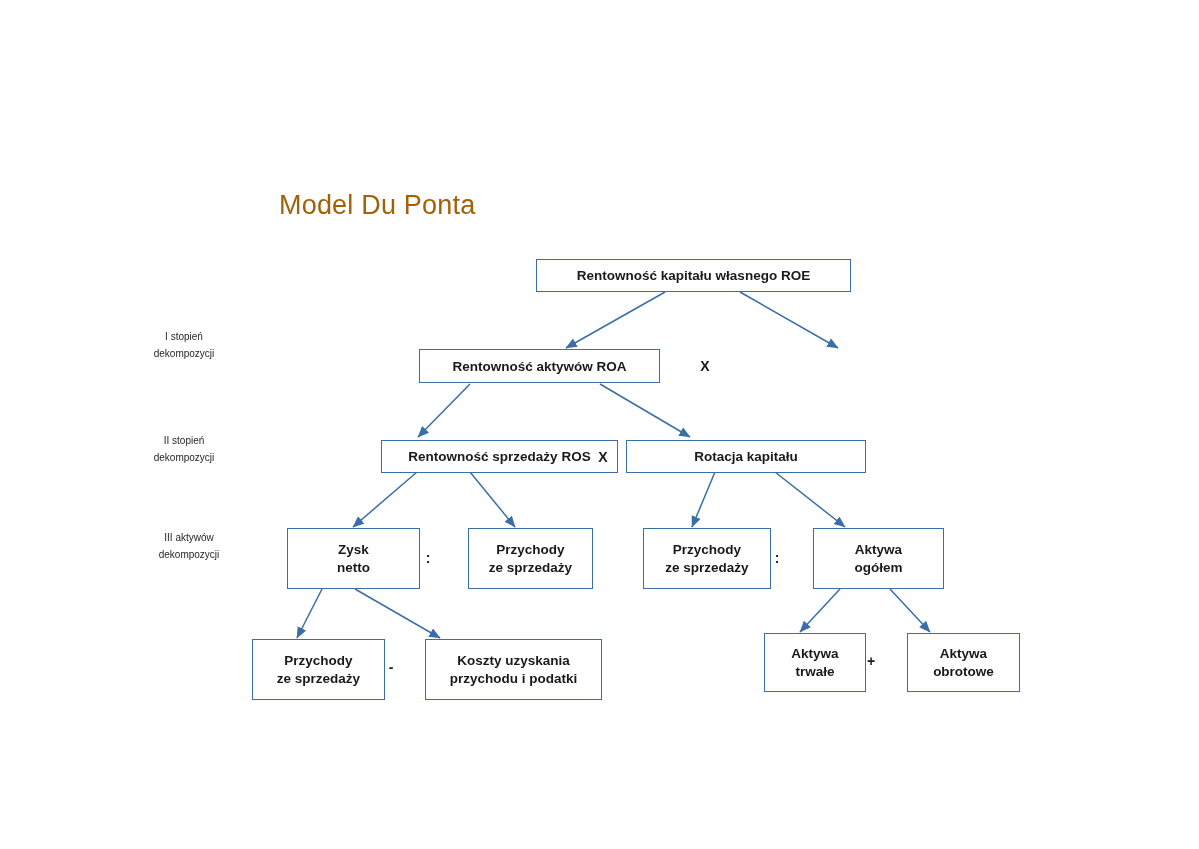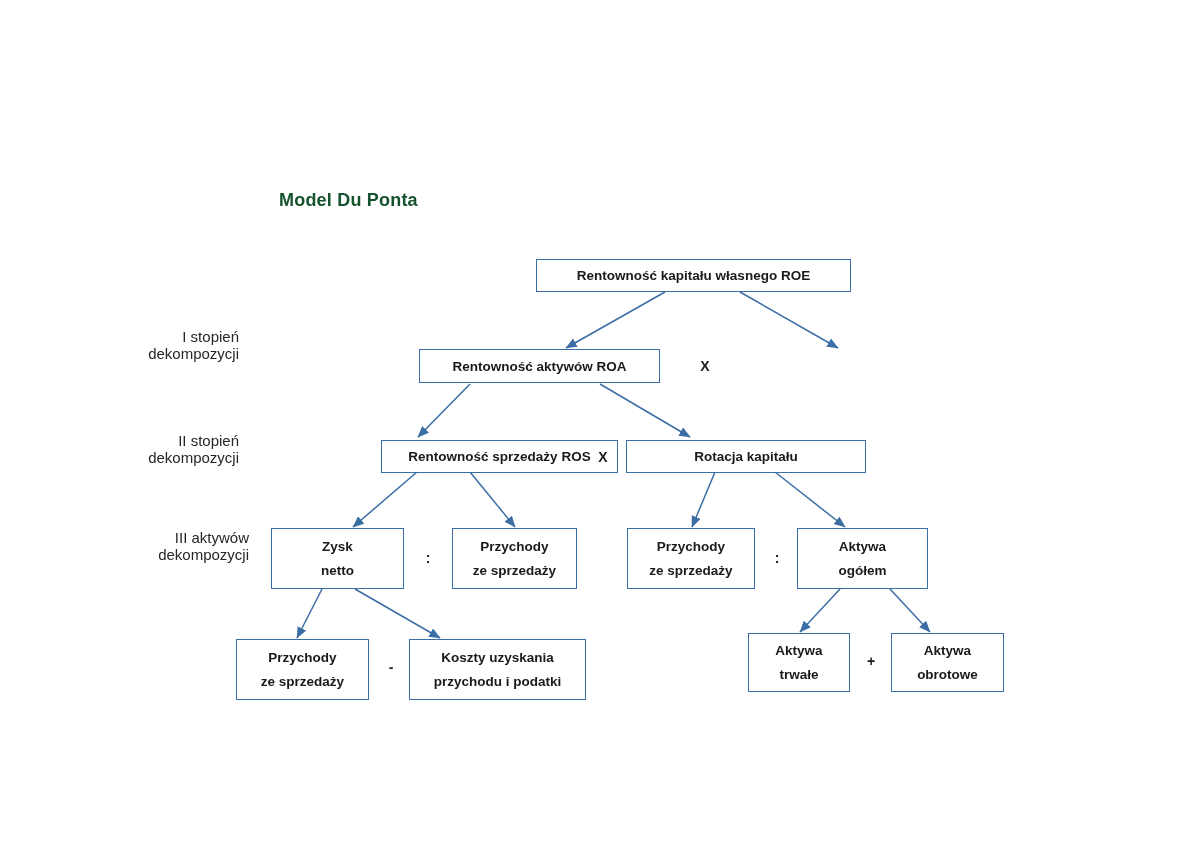--- a/index.html
+++ b/index.html
@@ -12,48 +12,48 @@
     width: 1199px;
     height: 849px;
     background: #ffffff;
     overflow: hidden;
     font-family: "Liberation Sans", sans-serif;
   }
   #title {
     position: absolute;
     left: 279px;
     top: 190px;
-    font-size: 18px;
-    font-weight: bold;
-    color: #14532d;
+    font-size: 27px;
+    font-weight: normal;
+    color: #a16207;
     letter-spacing: 0.2px;
     white-space: nowrap;
   }
   .node {
     position: absolute;
     box-sizing: border-box;
     border: 1.6px solid #3a6ea5;
     background: #ffffff;
     color: #1a1a1a;
     font-weight: bold;
     font-size: 13.5px;
     line-height: 17px;
     display: flex;
     align-items: center;
     justify-content: center;
     text-align: center;
     padding: 4px 6px;
   }
-  .node.two-line { line-height: 24px; }
+  .node.two-line { line-height: 18px; margin-left: 16px; }
   .stage-label {
     position: absolute;
-    font-size: 15px;
+    font-size: 10px;
     line-height: 17px;
     color: #262626;
-    text-align: right;
+    text-align: center;
     font-weight: normal;
     white-space: pre-line;
   }
   .op {
     position: absolute;
     font-size: 14px;
     font-weight: bold;
     color: #1a1a1a;
     text-align: center;
   }

